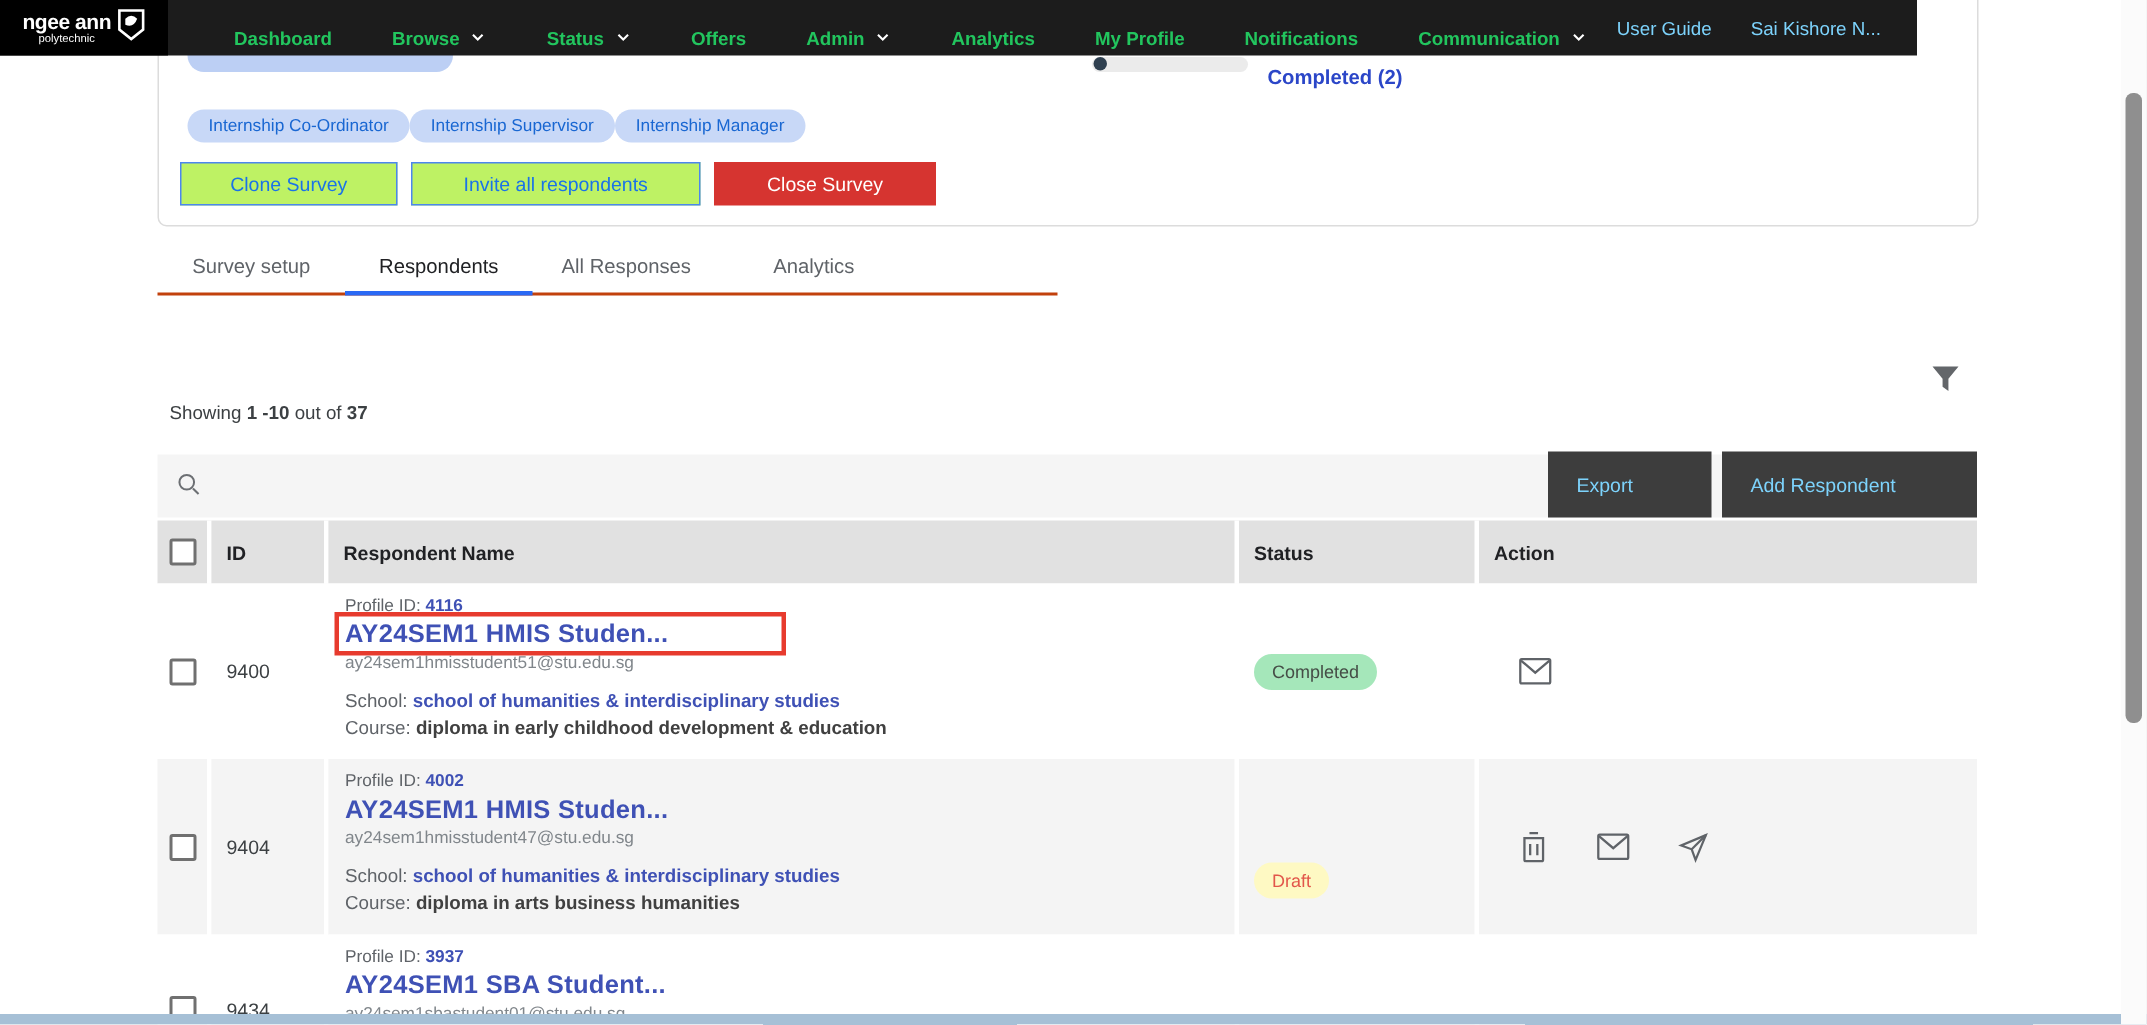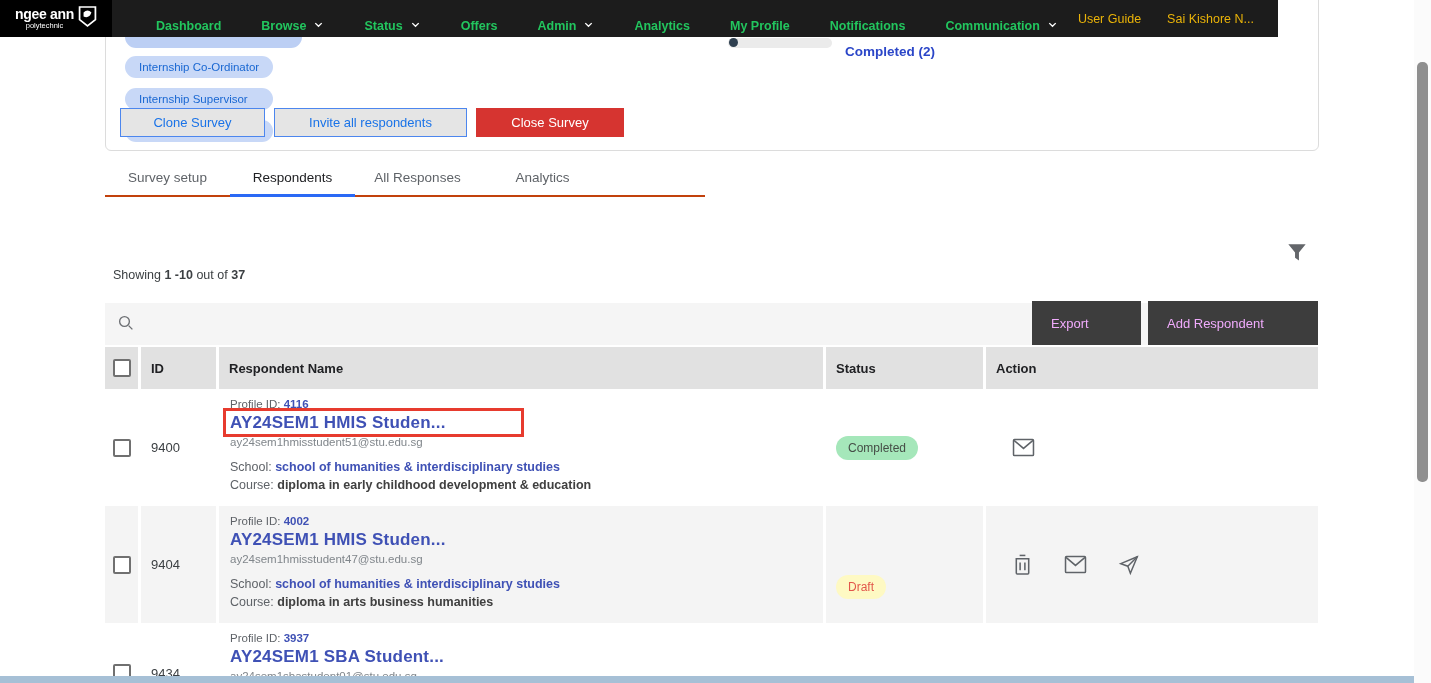--- a/index.html
+++ b/index.html
@@ -10,43 +10,43 @@
   .nav { position:absolute; left:0; top:0; width:1278px; height:37px; background:#1c1c1c;
          display:flex; align-items:center; z-index:20; }
   .logo-box { width:112px; height:37px; background:#000; display:flex; align-items:center; justify-content:center; gap:4px; flex:0 0 auto; }
   .logo-text { text-align:center; color:#fff; line-height:1; }
   .logo-line1 { font-size:14px; font-weight:700; letter-spacing:-0.3px; }
   .logo-line2 { font-size:7.5px; margin-top:1px; }
   .nav-menu { display:flex; align-items:center; margin-left:24px; }
   .nav-item { display:flex; align-items:flex-end; gap:7px; padding:4px 20px; height:37px;
               color:#22c55e; font-size:12.5px; font-weight:700; cursor:pointer; white-space:nowrap; }
   .nav-right { margin-left:auto; display:flex; align-items:center; gap:26px; padding-right:16px; }
-  .nav-right .nav-link { color:#eab308; font-size:12.5px; font-weight:400; white-space:nowrap; }
+  .nav-right .nav-link { color:#7dd3fc; font-size:12.5px; font-weight:400; white-space:nowrap; }
   .chev { display:inline-block; }
 
   
   .scrollbar { position:absolute; left:1414px; top:0; width:17px; height:683px; background:#fbfbfb; z-index:30; }
   .scroll-thumb { position:absolute; left:3px; top:62px; width:11px; height:420px; background:#8f8f8f; border-radius:5px; }
 
   
   .card-outline { position:absolute; left:105px; top:-14px; width:1214px; height:165px;
                   border:1px solid #dcdcdc; border-radius:6px; z-index:1; }
   .partial-chip { position:absolute; left:125px; top:26px; width:177px; height:22px;
                   background:#bccff4; border-radius:12px; z-index:2; }
   .legend-bar { position:absolute; left:728px; top:38px; width:104px; height:10px;
                 background:#ebebeb; border-radius:5px; z-index:2; }
   .legend-dot { position:absolute; left:729px; top:38px; width:9px; height:9px;
                 background:#2f4050; border-radius:50%; z-index:3; }
   .legend-completed { position:absolute; left:845px; top:44px; font-size:13.5px; font-weight:700;
                       color:#2b46c8; z-index:2; }
-  .chip-row { position:absolute; left:125px; top:56px; display:flex; gap:10px; z-index:2;flex-direction:column; }
+  .chip-row { position:absolute; left:125px; top:73px; display:flex; z-index:2; }
   .chip { background:#c8d8f7; color:#1967d2; font-size:11.5px; font-weight:500;
           padding:5px 14px; border-radius:12px; white-space:nowrap; }
   .btn-row { position:absolute; left:120px; top:108px; display:flex; gap:9px; z-index:2; }
-  .btn-outline { height:29px; background:#e5e5e5; border:1.5px solid #4c86ee; color:#1a73e8;
+  .btn-outline { height:29px; background:#bef264; border:1.5px solid #4c86ee; color:#1a73e8;
                  font-size:13px; font-family:inherit; display:flex; align-items:center; justify-content:center; cursor:pointer; }
   .btn-clone { width:145px; }
   .btn-invite { width:193px; }
   .btn-close { width:148px; height:29px; background:#d63430; border:none; color:#fff; font-size:13px;
                font-family:inherit; display:flex; align-items:center; justify-content:center; cursor:pointer; }
 
   
   .tabs { position:absolute; left:105px; top:160px; width:600px; height:37px; display:flex;
           border-bottom:2px solid #c2410c; z-index:2; }
   .tab { width:125px; display:flex; align-items:center; justify-content:center; font-size:13.5px;
@@ -57,21 +57,21 @@
   
   .filter-btn { position:absolute; left:1284px; top:240px; width:26px; height:26px; cursor:pointer; z-index:2; }
   .showing { position:absolute; left:113px; top:268px; font-size:12.5px; color:#3c4043; z-index:2; }
   .showing b { font-weight:700; }
 
   
   .table-wrap { position:absolute; left:105px; top:301px; width:1213px; z-index:2; }
   .toolbar { position:relative; height:44px; margin-bottom:2px; }
   .search-bg { position:absolute; left:0; top:2px; right:0; bottom:0; background:#f5f5f5; }
   .search-icon { position:absolute; left:12px; top:13px; }
-  .toolbar-btn { position:absolute; top:0; height:44px; background:#3d3d3d; color:#f0abfc; font-size:13px;
+  .toolbar-btn { position:absolute; top:0; height:44px; background:#3d3d3d; color:#7dd3fc; font-size:13px;
                  font-weight:500; display:flex; align-items:center; padding-left:19px; cursor:pointer; }
   .btn-export { right:177px; width:109px; }
   .btn-add { right:0; width:170px; }
 
   .grid-row { display:grid; grid-template-columns:36px 78px 607px 160px 1fr; }
   .thead .cell { background:#e1e1e1; height:42px; display:flex; align-items:center;
                  font-size:13px; font-weight:700; color:#202124; }
   .cell { border-right:3px solid #fff; }
   .cell:last-child { border-right:none; }
   .cell-pad { padding-left:10px; }

